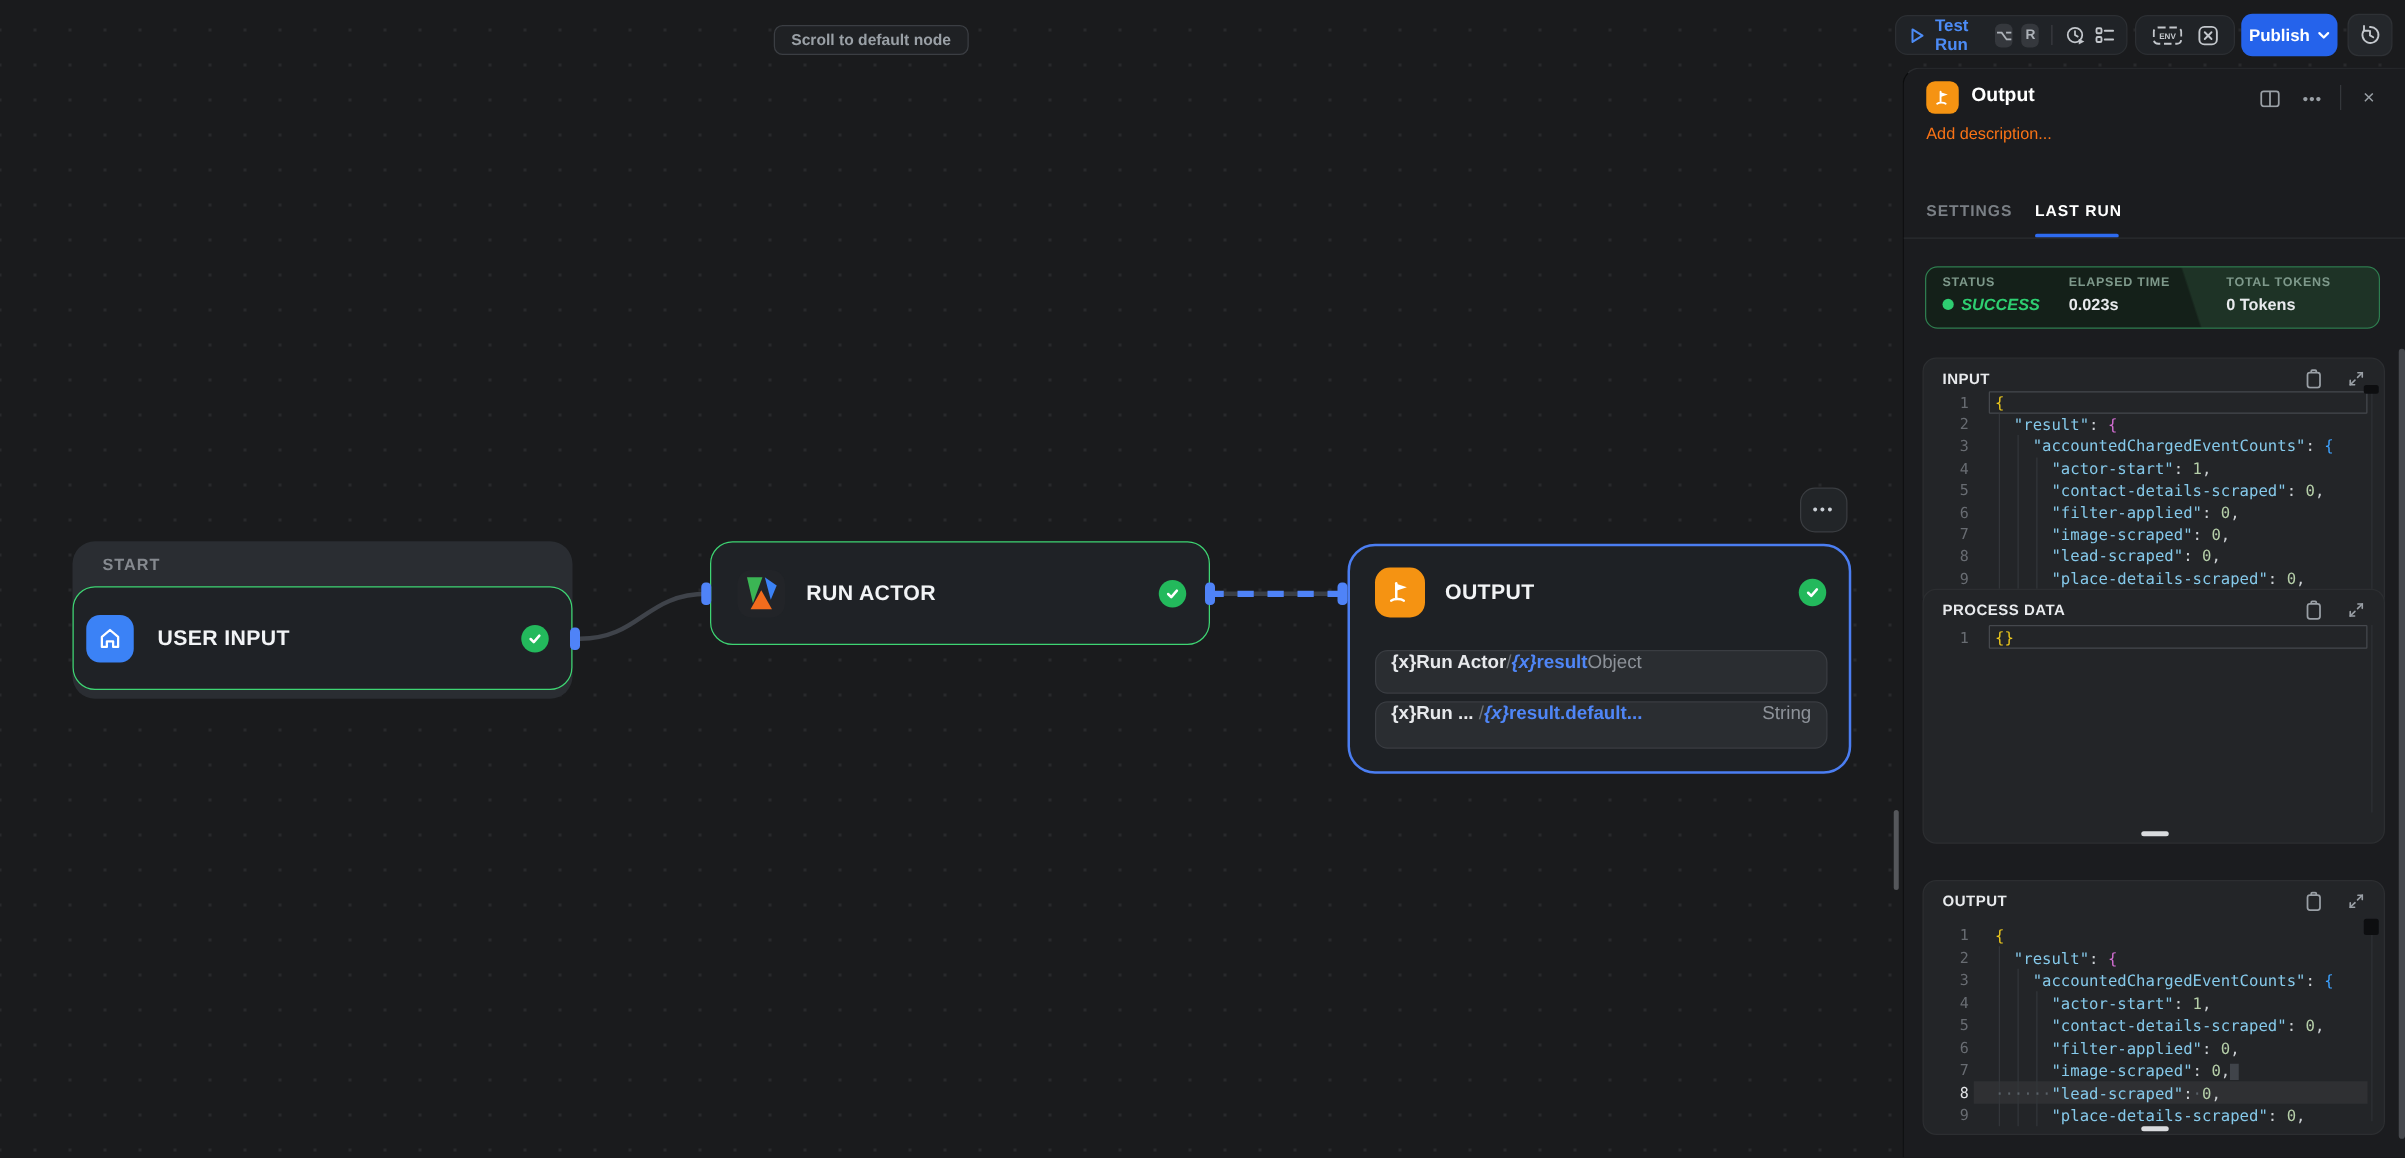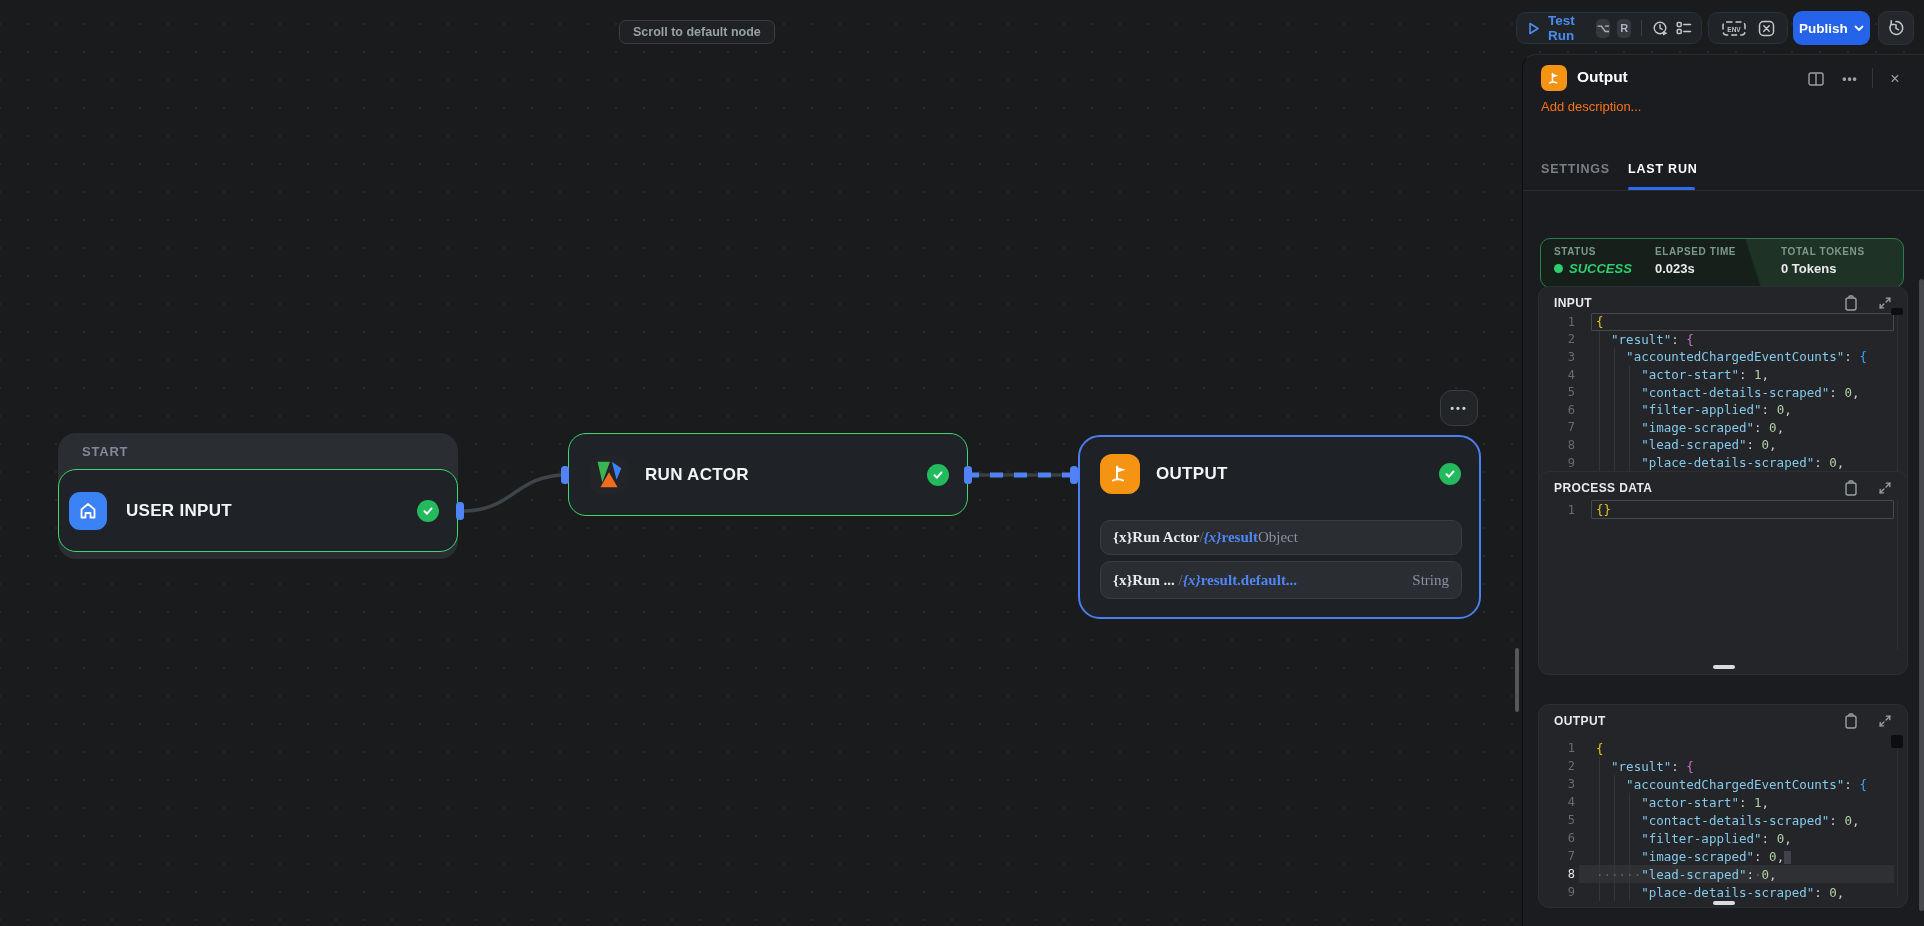--- a/index.html
+++ b/index.html
@@ -51,22 +51,22 @@
   #node-output {
     left:1078px; top:435px; width:403px; height:184px;
     background:#1e2125; border:2px solid #4b7ef2; border-radius:22px; z-index:3;
   }
   #node-output .head { position:absolute; left:20px; top:17px; right:18px; height:40px; display:flex; align-items:center; }
   #node-output .head .node-title { margin-left:16px; }
   #node-output .check { right:0; top:50%; }
   .map-row {
     position:absolute; left:20px; width:362px;
     background:#2a2d31; border:1px solid #3a3d42; border-radius:10px;
-    display:flex; align-items:center; padding:0 12px;
-    font-size:15px; white-space:pre; overflow:hidden;font-family:Liberation Serif, serif;
+    display:flex; padding:0 12px;
+    font-size:15px; white-space:pre; overflow:hidden;
   }
   .map-row.r1 { top:83px; height:35px; }
   .map-row.r2 { top:124px; height:38px; }
   .mw { color:#e7e9ec; font-weight:700; }
   .msep { color:#6d7278; font-weight:400; }
   .mblue { color:#4f86f7; font-weight:700; }
   .mblue-i { color:#4f86f7; font-weight:700; font-style:italic; }
   .mtype { color:#8d9299; font-weight:400; }
   .spacer { flex:1; }
 
@@ -120,21 +120,20 @@
   .tab { position:absolute; top:107px; font-size:12.5px; font-weight:700; letter-spacing:.8px; }
   .tab.inactive { color:#7a7f85; }
   .tab.active { color:#ffffff; }
   .tab-underline { position:absolute; left:105px; top:132px; width:67px; height:3px; background:#2e6bf0; border-radius:2px; }
   .tab-divider { position:absolute; left:0; top:135px; width:402px; height:1px; background:#2b2d30; }
 
   .status-card {
     position:absolute; left:17px; top:158px; width:364px; height:50px;
     border:1px solid #2e7d4f; border-radius:10px;
     background:linear-gradient(72deg, #142019 0%, #142019 58%, #1e3326 58.5%, #1e3326 100%);
-    margin-top:25px;
   }
   .sc-col { position:absolute; top:7px; }
   .sc-label { font-size:10px; font-weight:700; letter-spacing:.6px; color:#7e998b; }
   .sc-value { margin-top:4px; font-size:13px; font-weight:700; color:#e8eaed; display:flex; align-items:center; gap:6px; }
   .sc-success { color:#2ece71;font-style:italic; }
   .sc-dot { width:9px; height:9px; border-radius:50%; background:#2ece71; display:inline-block; }
 
   .section {
     position:absolute; left:15px; width:370px;
     background:#232528; border:1px solid #2c2e31; border-radius:11px;

